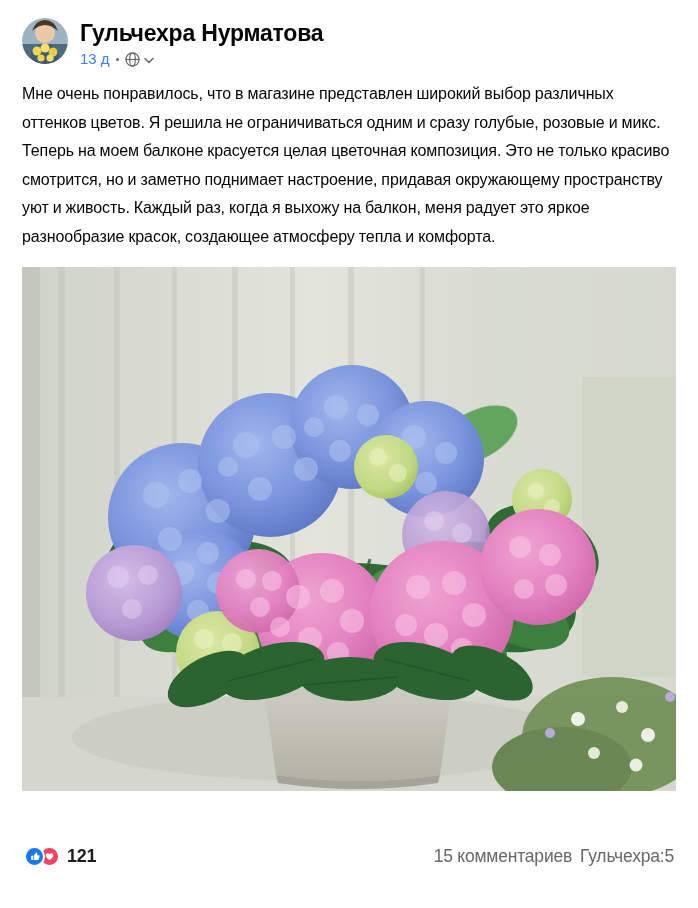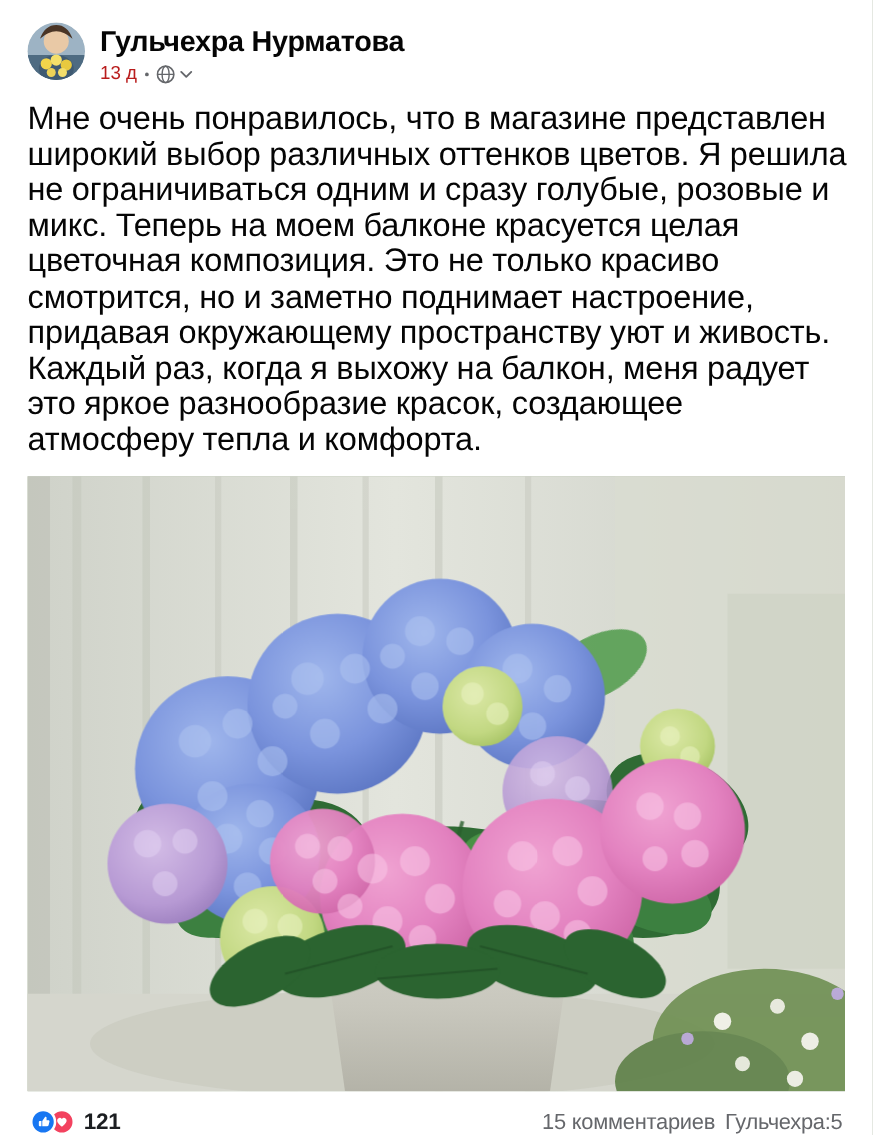--- a/index.html
+++ b/index.html
@@ -55,40 +55,40 @@
     color: #050505;
     letter-spacing: -0.2px;
   }
   .meta-row {
     display: flex;
     align-items: center;
     margin-top: 3px;
   }
   .post-time {
     font-size: 15px;
-    color: #b91c1c;
+    color: #3b82f6;
     line-height: 18px;
   }
   .meta-dot {
     width: 3px;
     height: 3px;
     border-radius: 50%;
     background: #65676b;
     margin: 0 6px;
   }
   .globe-icon {
     display: inline-flex;
     align-items: center;
   }
   .chev-icon { margin-left: 4px; }
 
   
   .post-text {
     padding: 6px 20px 0 22px;
-    font-size: 26px;
+    font-size: 16px;
     line-height: 28.5px;
     color: #050505;
     letter-spacing: -0.1px;
     word-spacing: -0.3px;
   }
 
   
   .post-media {
     margin: 16px 22px 0 22px;
     height: 524px;

